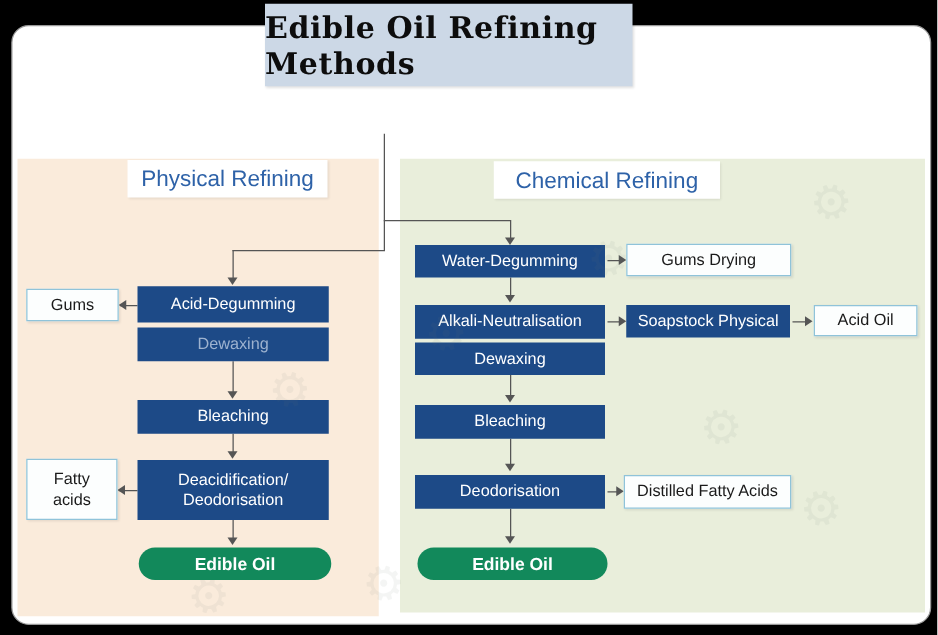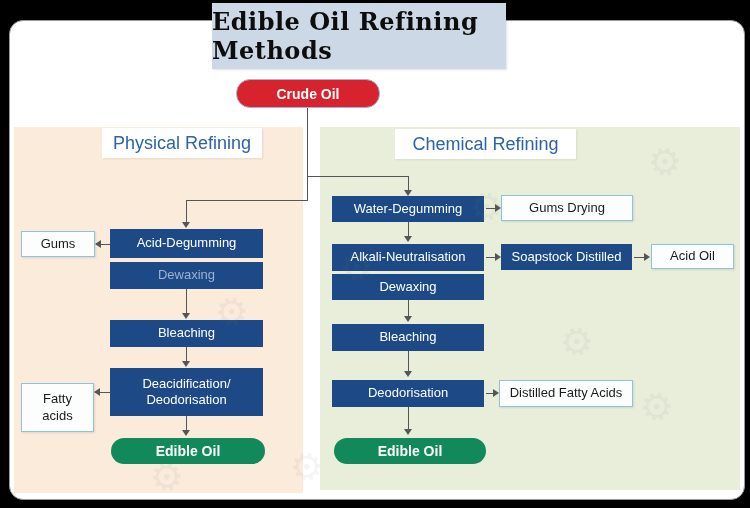--- a/index.html
+++ b/index.html
@@ -74,23 +74,20 @@
 
   <div class="abs" id="frame"></div>
 
   <div class="abs panel" id="panel-physical"></div>
   <div class="abs panel" id="panel-chemical"></div>
 
   <div class="abs" id="title-box">
     <span class="t">Edible Oil Refining Methods</span>
   </div>
 
-  <div class="abs pill" id="crude-oil">
-    <span>Crude Oil</span>
-  </div>
 
   <div class="abs section-head" id="head-physical">
     <span>Physical Refining</span>
   </div>
   <div class="abs section-head" id="head-chemical">
     <span>Chemical Refining</span>
   </div>
 
   <div class="abs vline" style="left:307px;top:107px;height:93px;"></div>
   <div class="abs hline" style="left:307px;top:176px;width:101px;"></div>
@@ -117,21 +114,21 @@
   <div class="abs step" style="left:110px;top:320px;width:153px;height:27px;">
     <span>Bleaching</span>
   </div>
 
   <div class="abs vline" style="left:186px;top:347px;height:15px;"></div>
   <div class="abs ah-down" style="left:182px;top:361px;"></div>
   <div class="abs step" style="left:110px;top:368px;width:153px;height:48px;">
     <span>Deacidification/</span>
     <span>Deodorisation</span>
   </div>
-  <div class="abs outbox" style="left:21px;top:367px;width:73px;height:49px;margin-top:16px;">
+  <div class="abs outbox" style="left:21px;top:367px;width:73px;height:49px;">
     <span>Fatty</span>
     <span>acids</span>
   </div>
   <div class="abs hline" style="left:95px;top:392px;width:15px;"></div>
   <div class="abs ah-left" style="left:94px;top:388px;"></div>
 
   <div class="abs vline" style="left:186px;top:416px;height:15px;"></div>
   <div class="abs ah-down" style="left:182px;top:430px;"></div>
   <div class="abs pill oil" style="left:111px;top:438px;width:154px;height:26px;">
     <span>Edible Oil</span>
@@ -147,21 +144,21 @@
   </div>
 
   <div class="abs vline" style="left:408px;top:222px;height:15px;"></div>
   <div class="abs ah-down" style="left:404px;top:236px;"></div>
   <div class="abs step" style="left:332px;top:244px;width:152px;height:27px;">
     <span>Alkali-Neutralisation</span>
   </div>
   <div class="abs hline" style="left:486px;top:257px;width:10px;"></div>
   <div class="abs ah-right" style="left:495px;top:253px;"></div>
   <div class="abs step" style="left:501px;top:244px;width:131px;height:26px;">
-    <span>Soapstock Distilled</span>
+    <span>Soapstock Physical</span>
   </div>
   <div class="abs hline" style="left:634px;top:257px;width:11px;"></div>
   <div class="abs ah-right" style="left:644px;top:253px;"></div>
   <div class="abs outbox" style="left:651px;top:244px;width:83px;height:25px;">
     <span>Acid Oil</span>
   </div>
 
   <div class="abs step" style="left:332px;top:274px;width:152px;height:26px;">
     <span>Dewaxing</span>
   </div>

